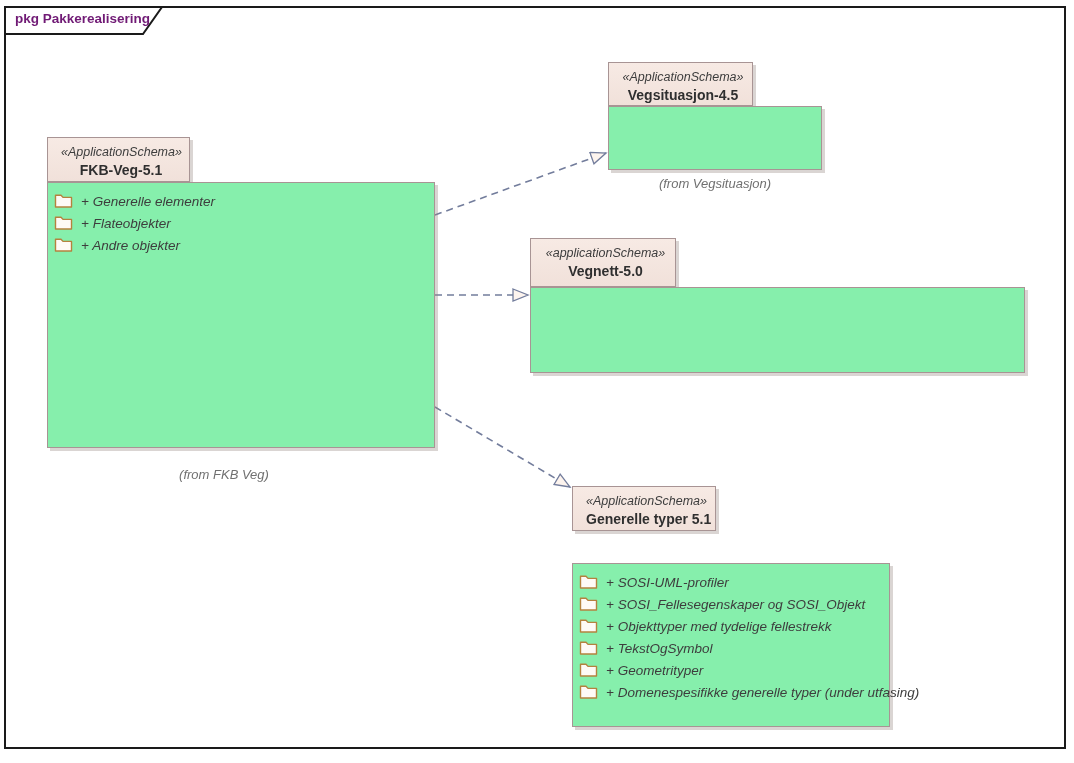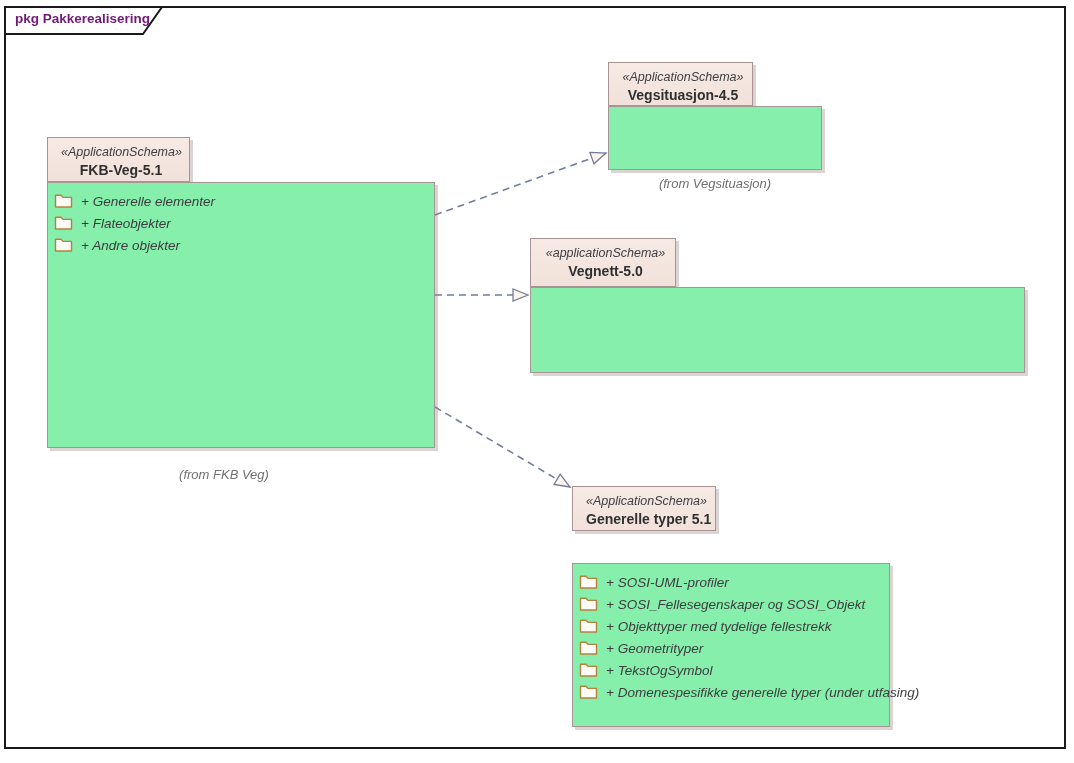--- a/index.html
+++ b/index.html
@@ -215,34 +215,34 @@
             </svg>
           </span>
         <span class="item-label">+ Objekttyper med tydelige fellestrekk</span>
       </li>
       <li>
         <span class="folder-icon">
             <svg width="20" height="16" viewBox="0 0 20 16">
               <path d="M1.5,14 L1.5,2.2 L7,2.2 L9,4.4 L17.5,4.4 L17.5,14 Z" fill="#fefaf6" stroke="#b5823e" stroke-width="1.4" stroke-linejoin="round"></path>
             </svg>
           </span>
+        <span class="item-label">+ TekstOgSymbol</span>
+      </li>
+      <li>
+        <span class="folder-icon">
+            <svg width="20" height="16" viewBox="0 0 20 16">
+              <path d="M1.5,14 L1.5,2.2 L7,2.2 L9,4.4 L17.5,4.4 L17.5,14 Z" fill="#fefaf6" stroke="#b5823e" stroke-width="1.4" stroke-linejoin="round"></path>
+            </svg>
+          </span>
         <span class="item-label">+ Geometrityper</span>
       </li>
       <li>
         <span class="folder-icon">
             <svg width="20" height="16" viewBox="0 0 20 16">
               <path d="M1.5,14 L1.5,2.2 L7,2.2 L9,4.4 L17.5,4.4 L17.5,14 Z" fill="#fefaf6" stroke="#b5823e" stroke-width="1.4" stroke-linejoin="round"></path>
             </svg>
           </span>
-        <span class="item-label">+ TekstOgSymbol</span>
-      </li>
-      <li>
-        <span class="folder-icon">
-            <svg width="20" height="16" viewBox="0 0 20 16">
-              <path d="M1.5,14 L1.5,2.2 L7,2.2 L9,4.4 L17.5,4.4 L17.5,14 Z" fill="#fefaf6" stroke="#b5823e" stroke-width="1.4" stroke-linejoin="round"></path>
-            </svg>
-          </span>
         <span class="item-label">+ Domenespesifikke generelle typer (under utfasing)</span>
       </li>
     </ul>
   </div>
 
 </div>
 
 </body></html>

